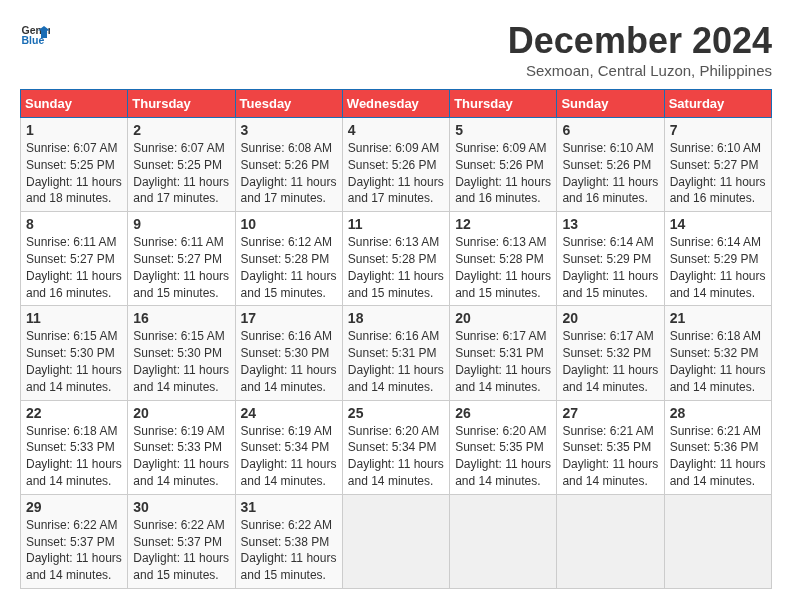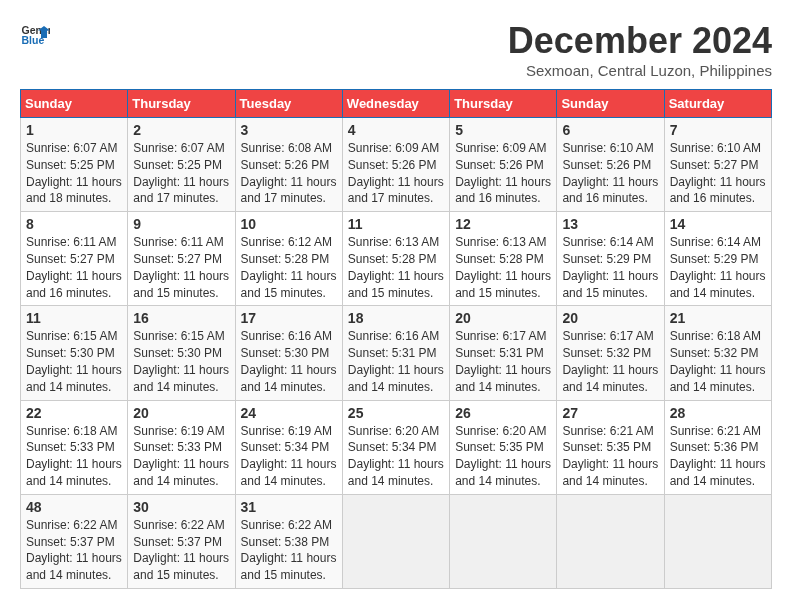--- a/index.html
+++ b/index.html
@@ -227,21 +227,21 @@
           <span class="day-number">27</span>
           <div class="day-info">Sunrise: 6:21 AM<br>Sunset: 5:35 PM<br>Daylight: 11 hours and 14 minutes.</div>
         </td>
         <td>
           <span class="day-number">28</span>
           <div class="day-info">Sunrise: 6:21 AM<br>Sunset: 5:36 PM<br>Daylight: 11 hours and 14 minutes.</div>
         </td>
       </tr>
       <tr>
         <td>
-          <span class="day-number">48</span>
+          <span class="day-number">29</span>
           <div class="day-info">Sunrise: 6:22 AM<br>Sunset: 5:37 PM<br>Daylight: 11 hours and 14 minutes.</div>
         </td>
         <td>
           <span class="day-number">30</span>
           <div class="day-info">Sunrise: 6:22 AM<br>Sunset: 5:37 PM<br>Daylight: 11 hours and 15 minutes.</div>
         </td>
         <td>
           <span class="day-number">31</span>
           <div class="day-info">Sunrise: 6:22 AM<br>Sunset: 5:38 PM<br>Daylight: 11 hours and 15 minutes.</div>
         </td>

